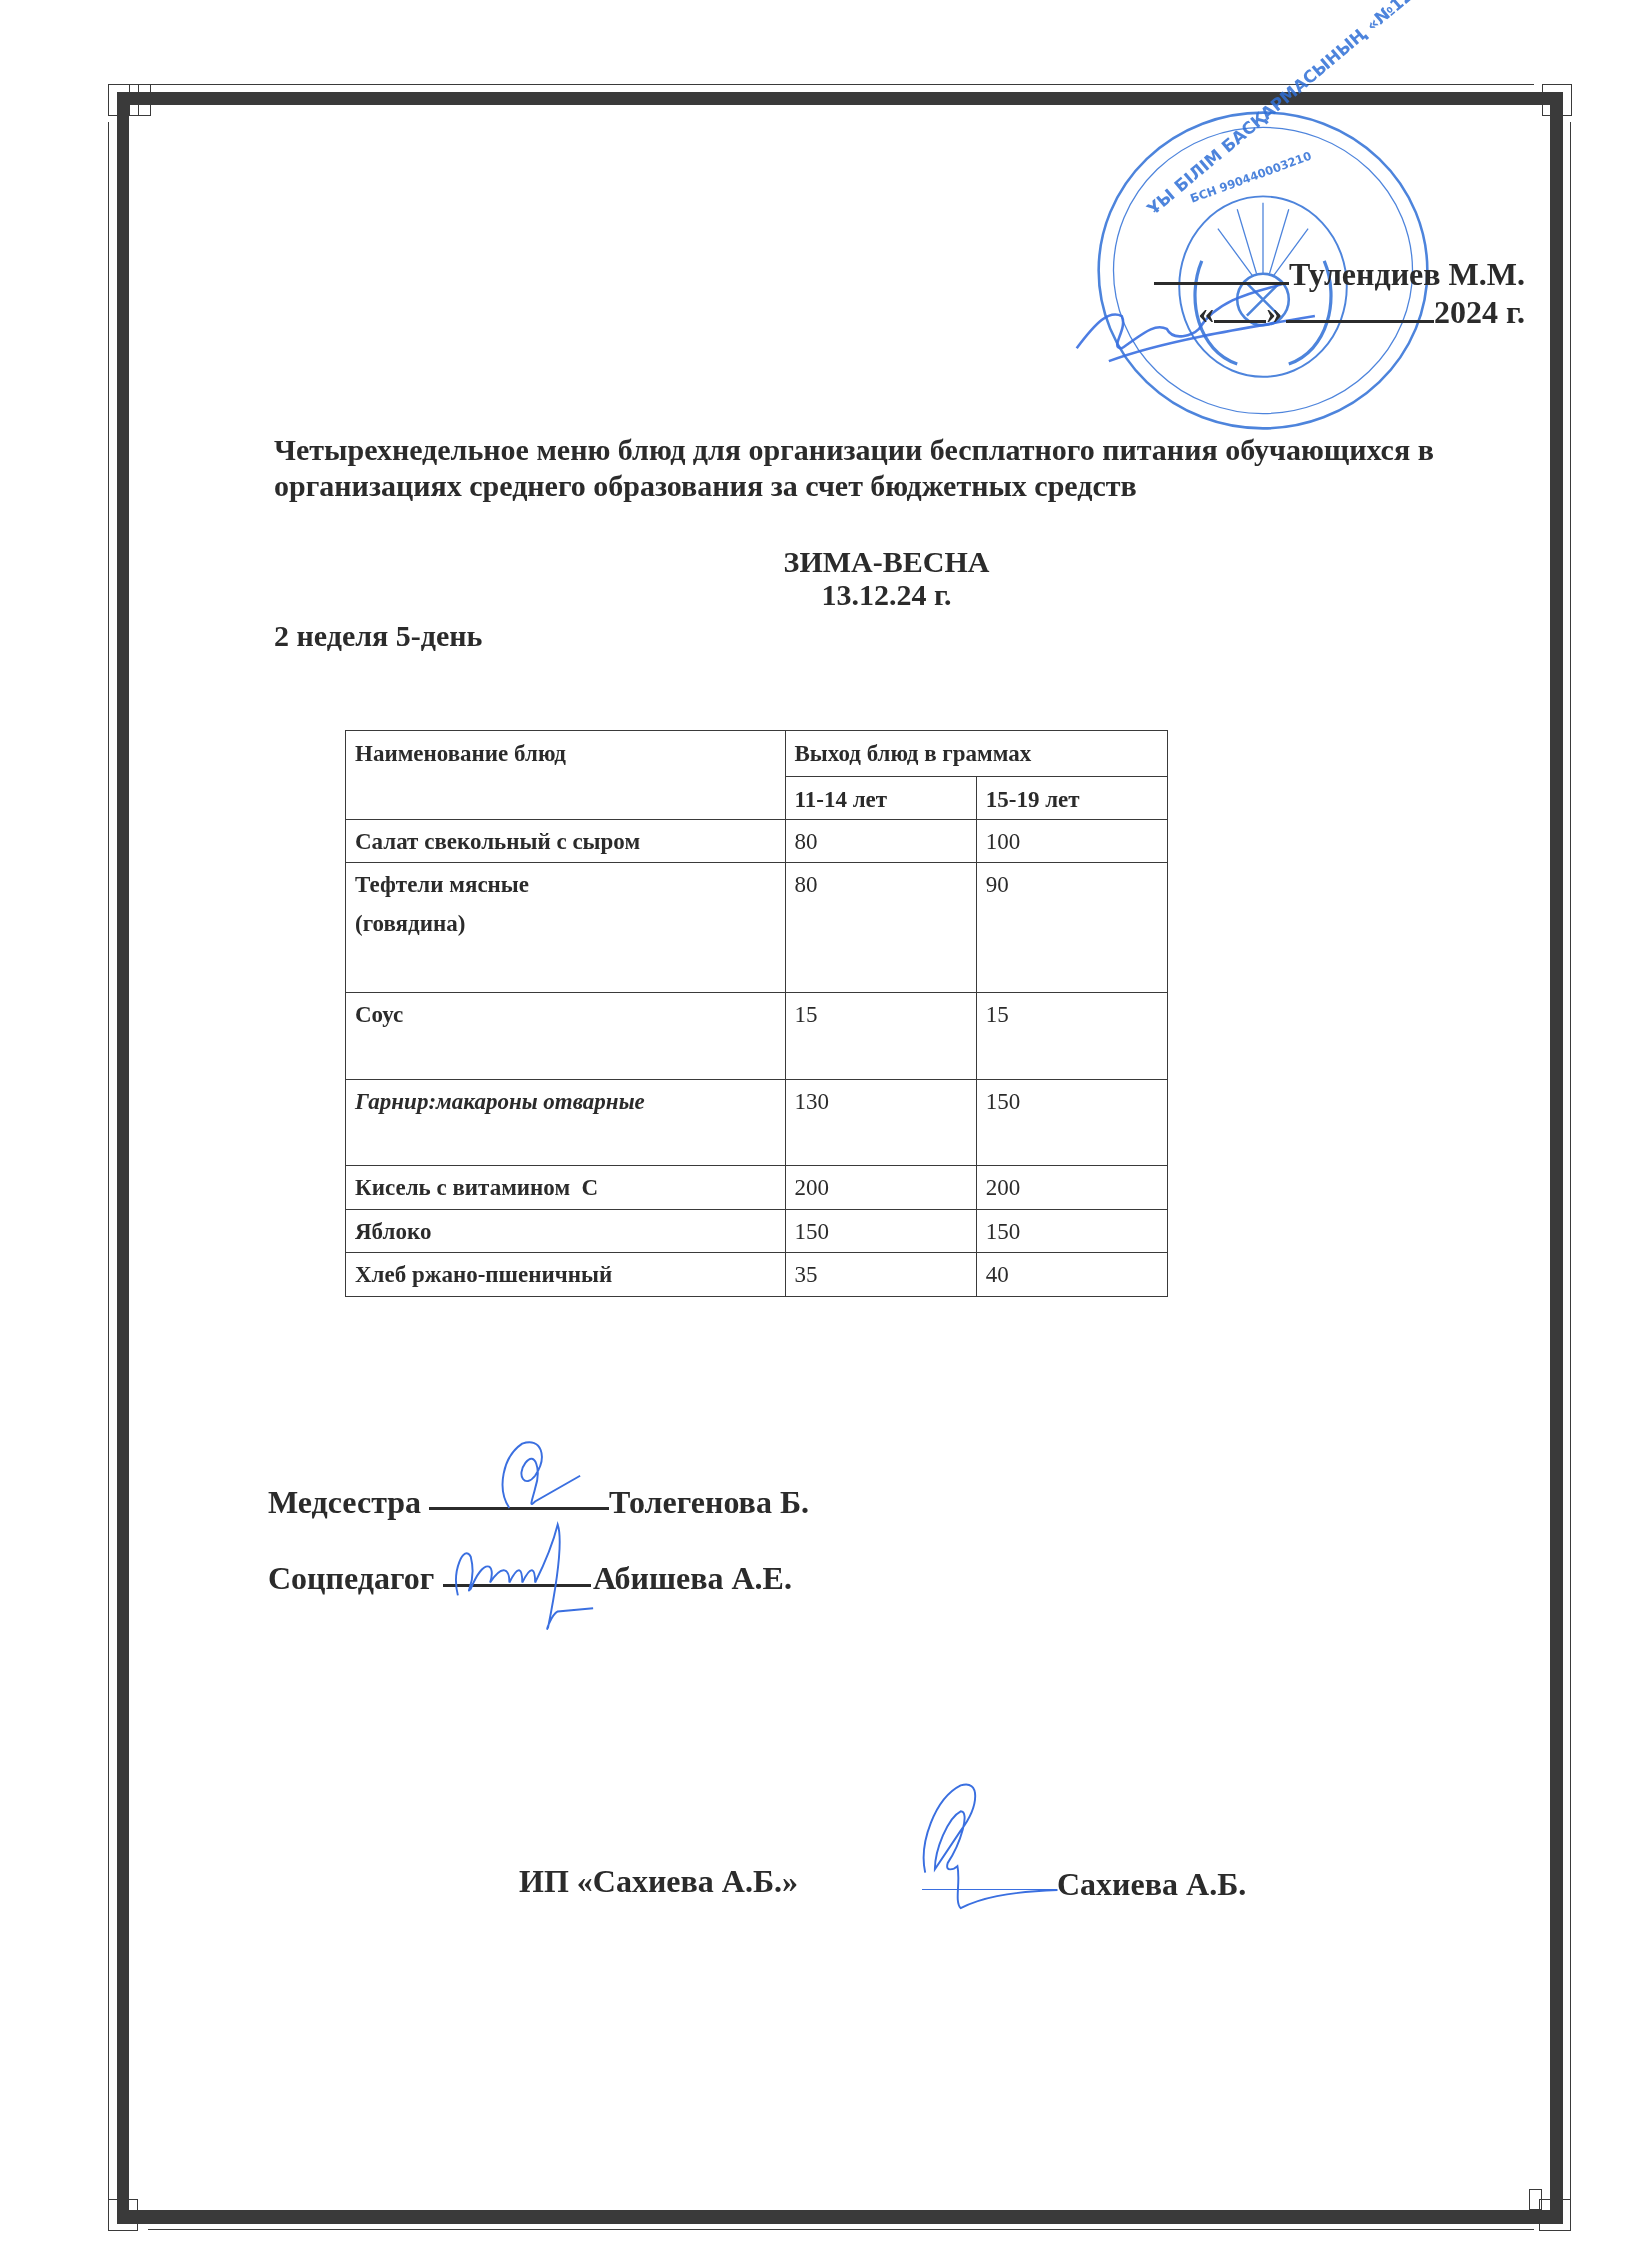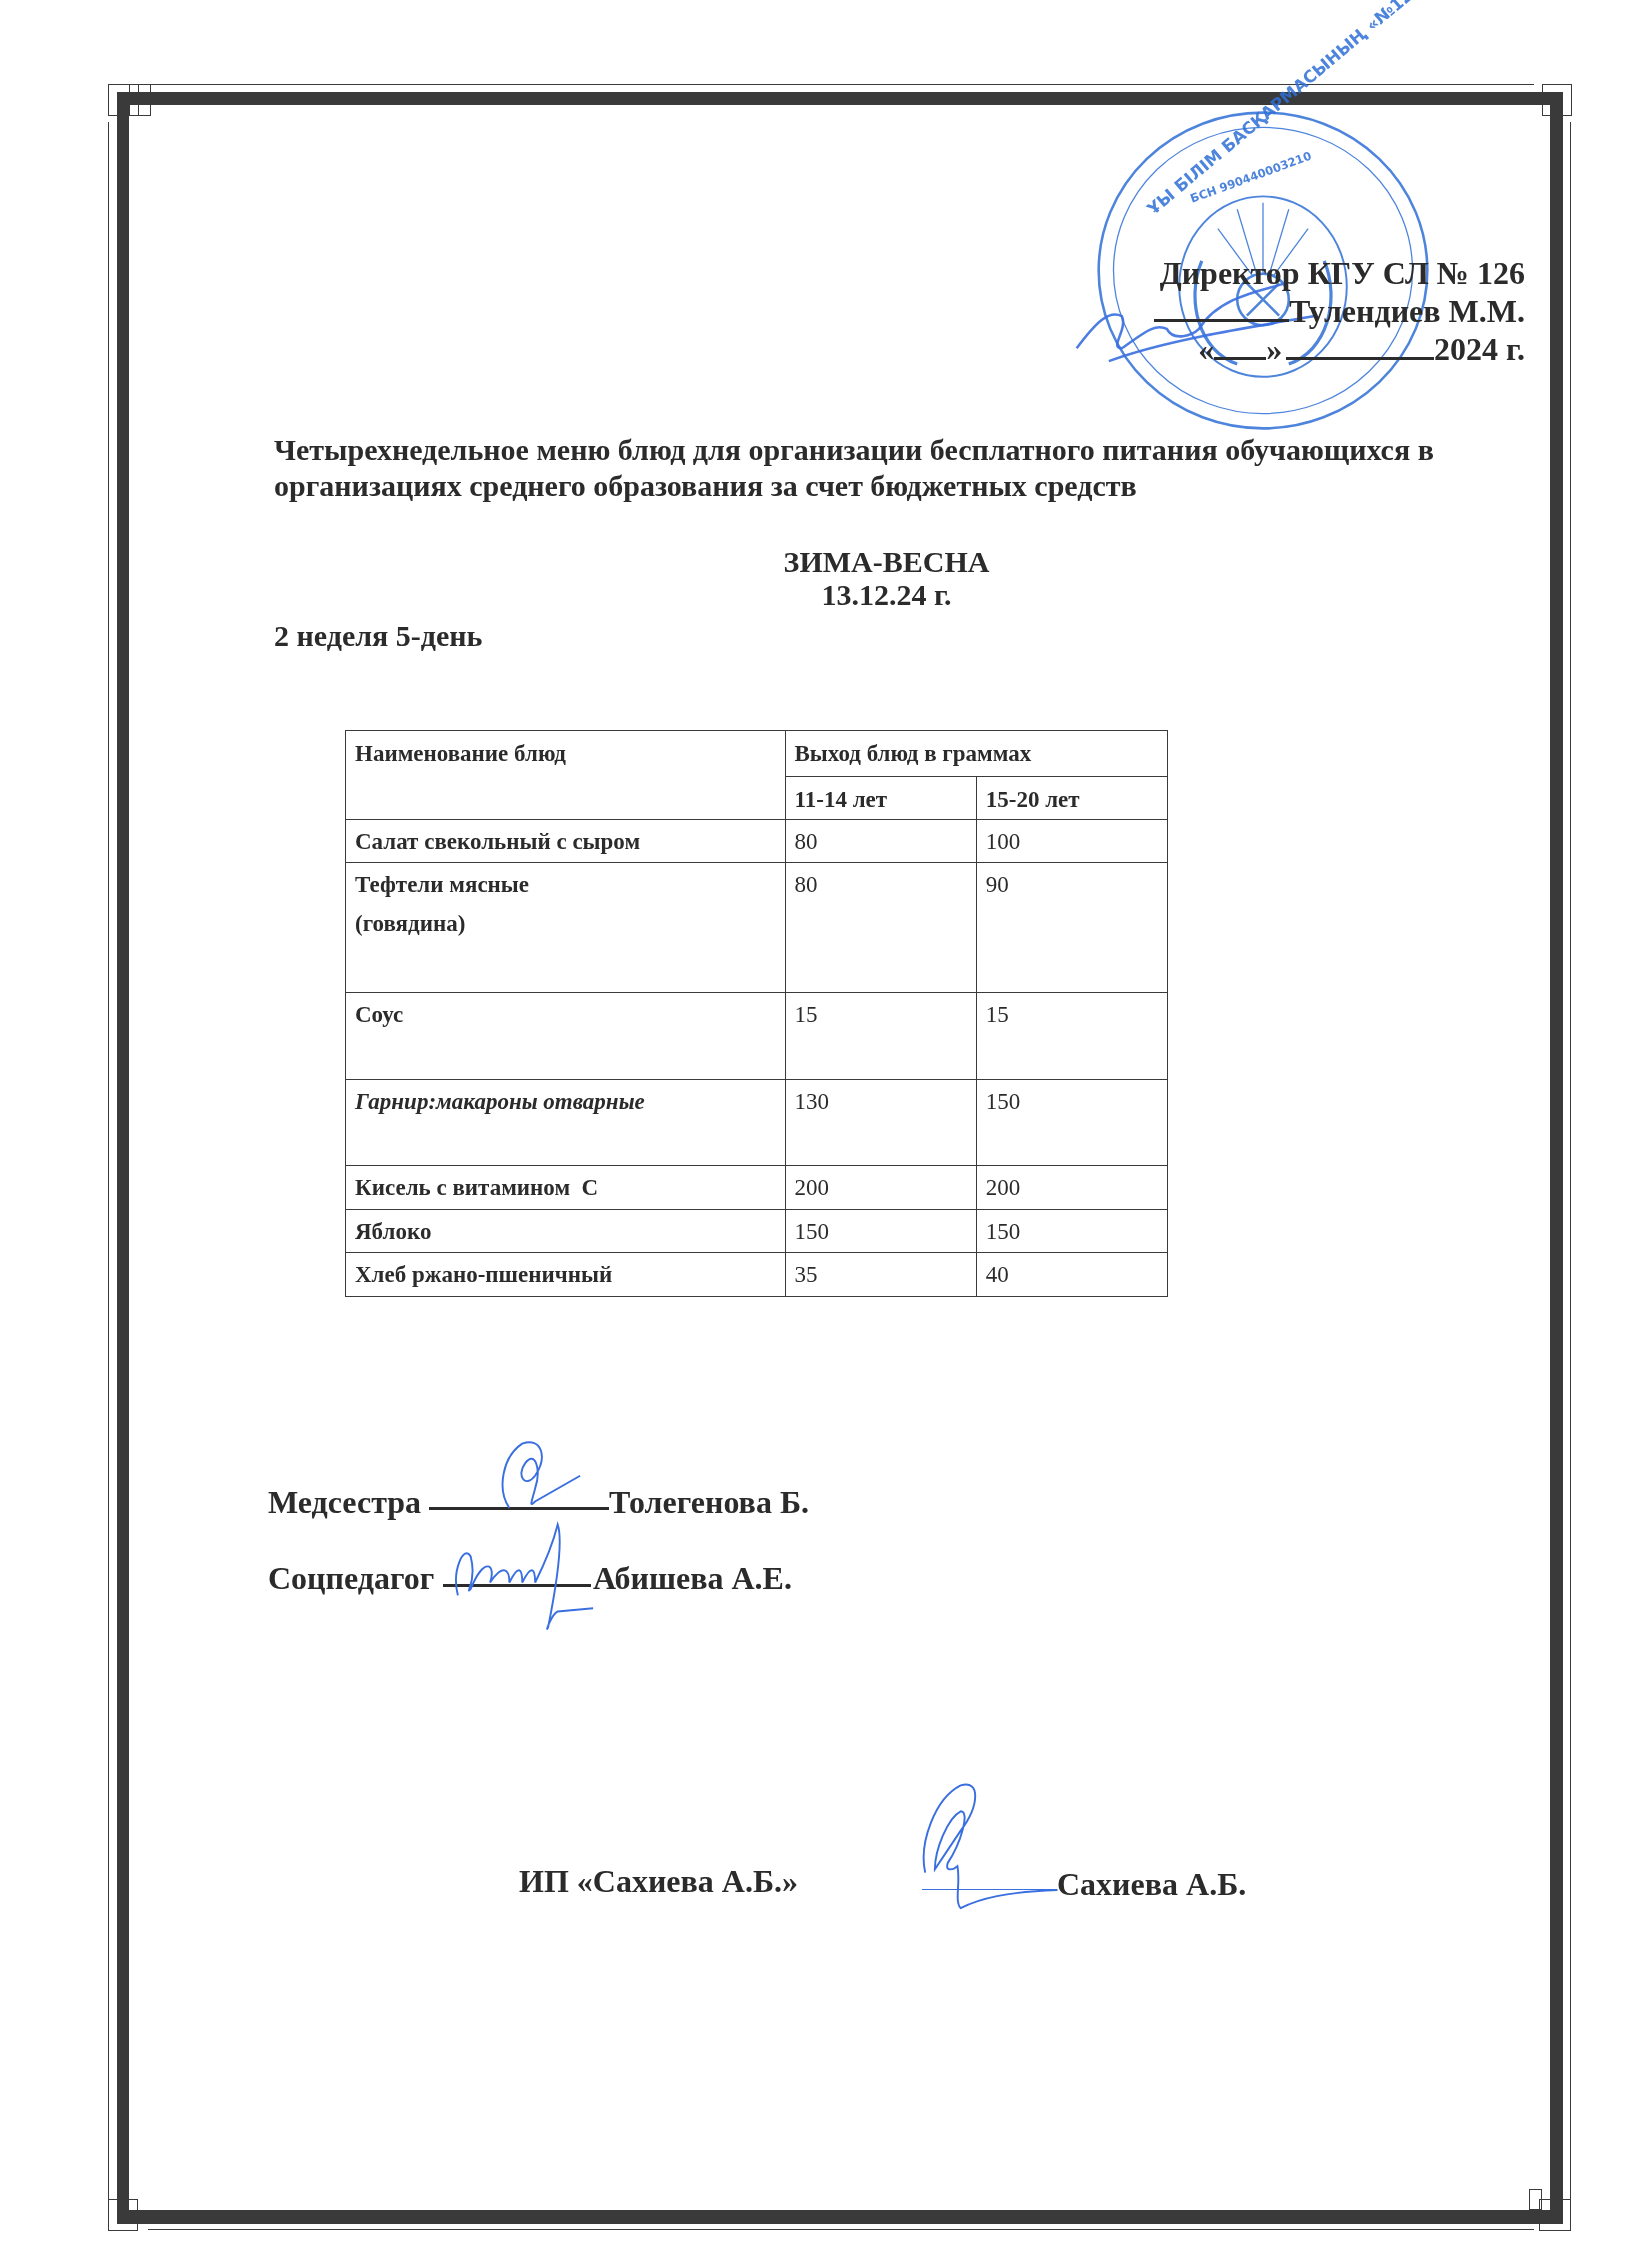--- a/index.html
+++ b/index.html
@@ -67,21 +67,20 @@
     <text x="100" y="170" font-size="26" transform="rotate(-40 100 170)">ҰЫ БІЛІМ БАСҚАРМАСЫНЫҢ «№126 МАМАН</text>
     <text x="160" y="150" font-size="18" transform="rotate(-20 160 150)">БСН 990440003210</text>
   </g>
 </svg>
 
 <svg class="ink" style="left:1070px; top:271px;" width="258" height="103" viewBox="0 0 400 160">
   <path d="M10 120 C40 80 60 60 80 70 C90 90 60 120 80 120 C110 100 130 80 150 90 C160 110 190 100 200 90 C230 40 300 30 330 20 M60 140 C140 110 260 90 380 70" fill="none" stroke="#3a6fe0" stroke-width="4" opacity="0.9"></path>
 </svg>
 
 <div class="approve">
-  <div class="line">Директор КГУ СЛ № 126</div>
   <div class="line">
     <span class="uline" style="width:135px;"></span><span>Тулендиев М.М.</span>
   </div>
   <div class="line">
     <span>«</span><span class="uline" style="width:52px;"></span><span>»</span><span class="uline" style="width:148px; margin-left:3.9px;"></span><span>2024 г.</span>
   </div>
 </div>
 
 <div class="title">
   <div>Четырехнедельное меню блюд для организации бесплатного питания обучающихся в</div>
@@ -97,21 +96,21 @@
       <col style="width:191px">
       <col style="width:191px">
     </colgroup>
   <tbody>
       <tr style="height:46px;">
     <th rowspan="2">Наименование блюд</th>
     <th colspan="2">Выход блюд в граммах</th>
   </tr>
   <tr style="height:42px;">
     <th>11-14 лет</th>
-    <th>15-20 лет</th>
+    <th>15-19 лет</th>
   </tr>
   <tr style="height:43px;">
     <td class="name">Салат свекольный с сыром</td>
     <td class="num">80</td>
     <td class="num">100</td>
   </tr>
   <tr style="height:130px;">
     <td class="name" style="padding-right:168px;">Тефтели мясные (говядина)</td>
     <td class="num">80</td>
     <td class="num">90</td>

